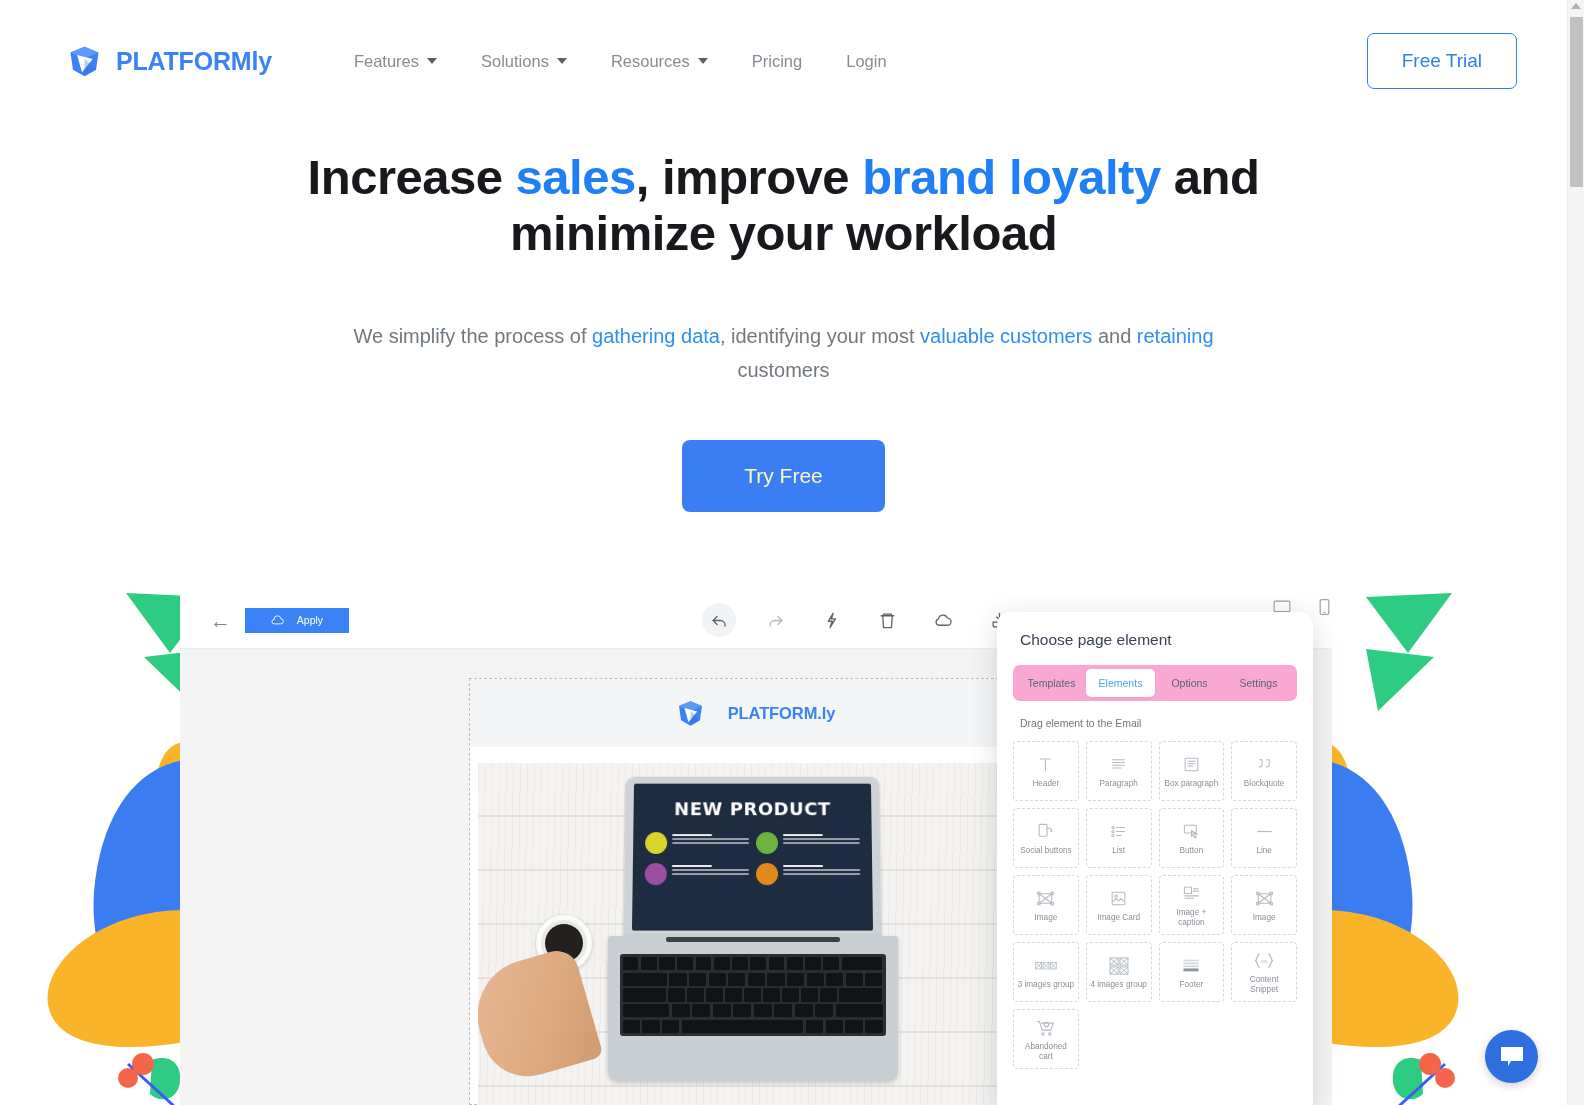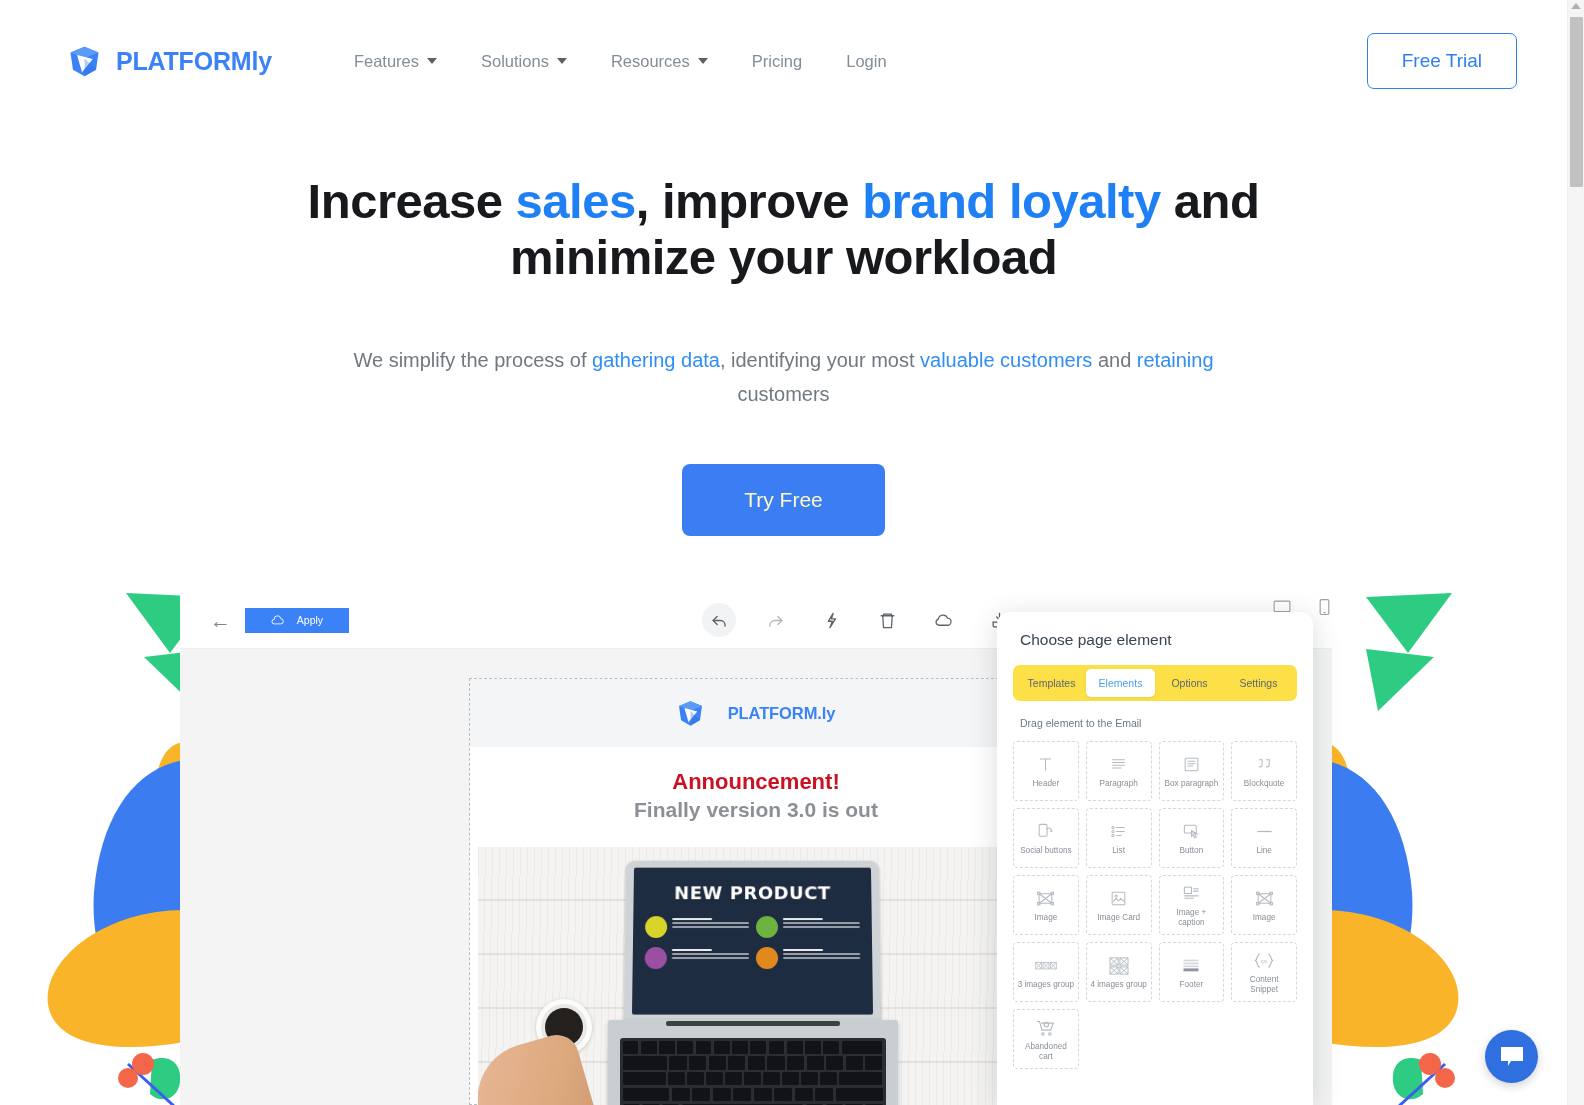--- a/index.html
+++ b/index.html
@@ -51,21 +51,21 @@
     display: inline-block;
   }
   .free-trial-btn {
     margin-left: auto;
     border: 1.6px solid #2f80ed; border-radius: 7px;
     color: #2f80ed; font-size: 19px; background: #fff;
     padding: 16px 34px; cursor: pointer; white-space: nowrap;
   }
 
   
-  .hero { position: absolute; top: 132px; left: 0; width: 1567px; text-align: center; }
+  .hero { position: absolute; top: 108px; left: 0; width: 1567px; text-align: center; }
   .headline {
     font-size: 49px; font-weight: 700; color: #17191c;
     line-height: 1.14; letter-spacing: -0.5px;
     max-width: 1100px; margin: 42px auto 0;
   }
   .hl-accent { color: #1f7ff5; }
   .subhead {
     font-size: 20px; color: #707880; line-height: 1.73;
     max-width: 890px; margin: 57px auto 0;
   }
@@ -219,21 +219,21 @@
   .element-panel {
     position: absolute; left: 997px; top: 612px; width: 316px; height: 493px;
     background: #fff; border-radius: 13px 13px 0 0;
     box-shadow: 0 5px 28px rgba(30,40,60,0.17); z-index: 25;
     padding: 19px 16px 0; overflow: hidden;
   }
   .panel-title {
     font-size: 15.5px; color: #394354; font-weight: 400; margin: 0 0 16px 7px;
   }
   .panel-tabs {
-    display: flex; background: #fde047; border-radius: 7px; padding: 4px;
+    display: flex; background: #f9a8d4; border-radius: 7px; padding: 4px;
     margin-bottom: 16px;
   }
   .panel-tab {
     flex: 1; text-align: center; font-size: 10.5px; color: #5c6672;
     padding: 8px 2px; border-radius: 5px; cursor: pointer; white-space: nowrap;
   }
   .panel-tab.active { background: #fff; color: #4aa3f0; box-shadow: 0 1px 3px rgba(0,0,0,0.08); }
   .panel-hint { font-size: 10.5px; color: #6e7883; margin: 0 0 12px 7px; }
   .element-grid {
     display: grid; grid-template-columns: repeat(4, 1fr); gap: 7px;
@@ -416,24 +416,20 @@
         <div class="email-logo-bar">
           <svg class="email-logo-mark" viewBox="0 0 40 40">
             <path d="M20 2 L37 9 L34 30 L20 38 L6 30 L3 9 Z" fill="#3b82f6"></path>
             <path d="M20 2 L37 9 L20 16 L3 9 Z" fill="#5b9bf8"></path>
             <path d="M11 12 L30 17 L17 33 Z" fill="#ffffff"></path>
             <path d="M20 16 L34 30 L20 38 Z" fill="#2f6fe0" opacity="0.35"></path>
           </svg>
           <span class="email-logo-text">PLATFORM.ly</span>
         </div>
 
-        <div class="email-announce">
-          <div class="announce-title">Announcement!</div>
-          <div class="announce-sub">Finally version 3.0 is out</div>
-        </div>
 
         <div class="email-photo">
           <div class="wood-bg"></div>
 
           <div class="laptop">
             <div class="laptop-lid">
               <div class="laptop-screen">
                 <div class="screen-title">NEW PRODUCT</div>
                 <div class="screen-grid">
                   <div class="screen-cell">

